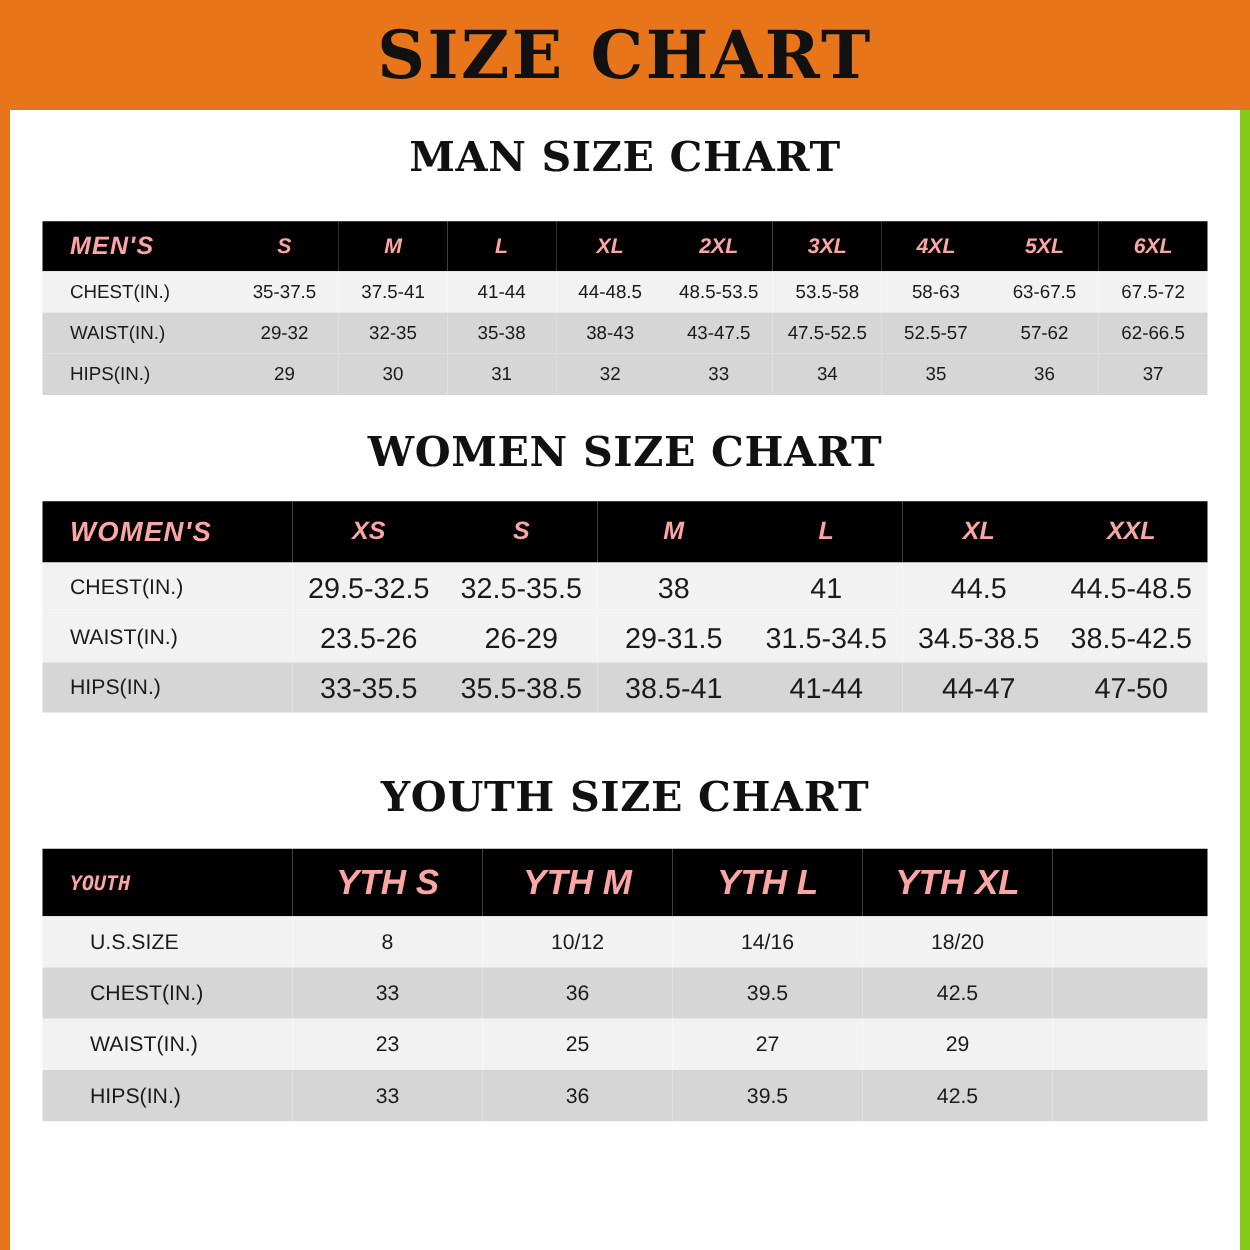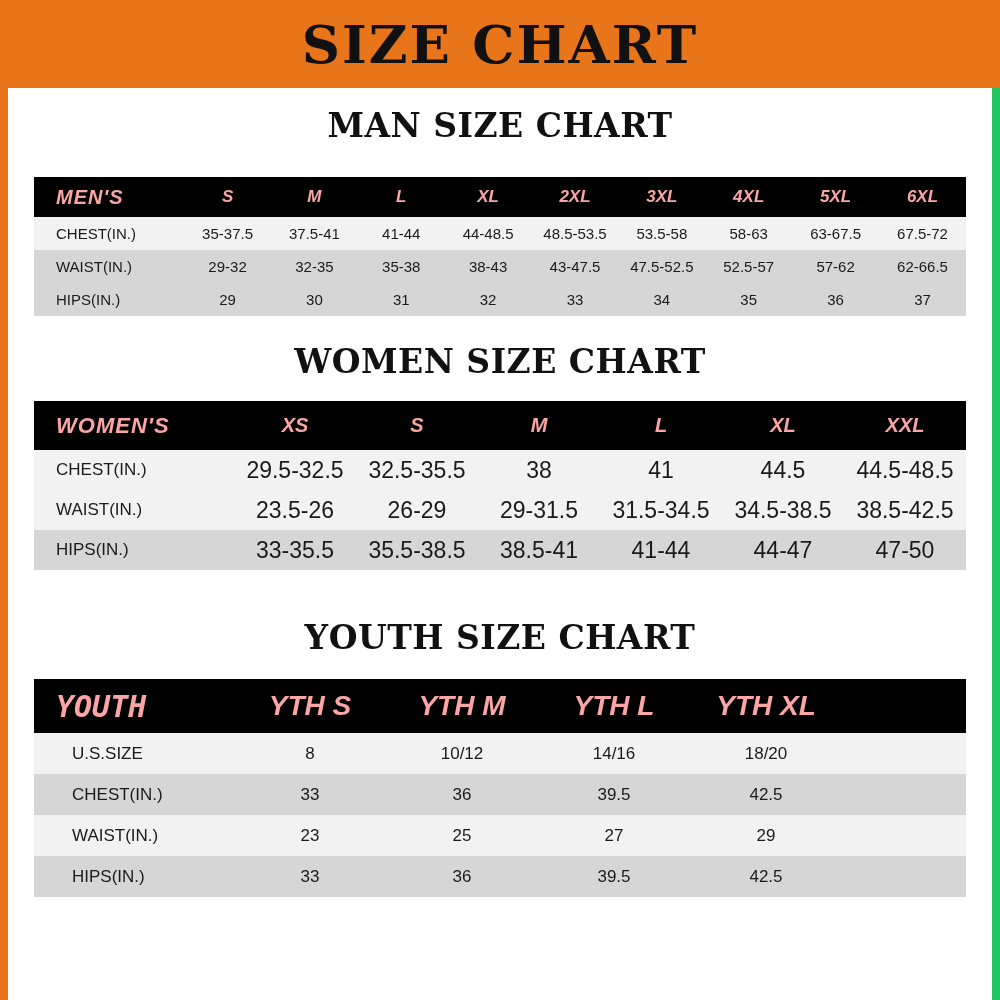--- a/index.html
+++ b/index.html
@@ -12,21 +12,21 @@
     background: #ffffff;
     font-family: "Liberation Sans", sans-serif;
     overflow: hidden;
   }
   .page {
     position: relative;
     width: 1000px;
     height: 1000px;
     box-sizing: border-box;
     border-left: 8px solid #E8751A;
-    border-right: 8px solid #22c55e;
+    border-right: 8px solid #84cc16;
     background: #ffffff;
   }
   .banner {
     background: #E8751A;
     height: 88px;
     display: flex;
     align-items: center;
     justify-content: center;
     margin: 0 -8px;
   }
@@ -87,21 +87,21 @@
 
   
   .women thead th { height: 47px; font-size: 20px; }
   .women thead th.rowhead { font-size: 22px; padding-left: 22px; }
   .women tbody td { height: 38px; font-size: 23px; }
   .women tbody td.rowhead { font-size: 17px; padding-left: 22px; }
 
   
   .youth thead th { height: 52px; font-size: 28px; }
   .youth thead th.rowhead {
-    font-size: 30px;
+    font-size: 16px;
     padding-left: 22px;
     font-family: "DejaVu Sans Mono", monospace;
     letter-spacing: 0px;
   }
   .youth tbody td { height: 39px; font-size: 17px; }
   .youth tbody td.rowhead { font-size: 17px; padding-left: 38px; text-align: left; }
 
   .notice {
     margin: 26px 18px 0 18px;
     color: #E8251A;

